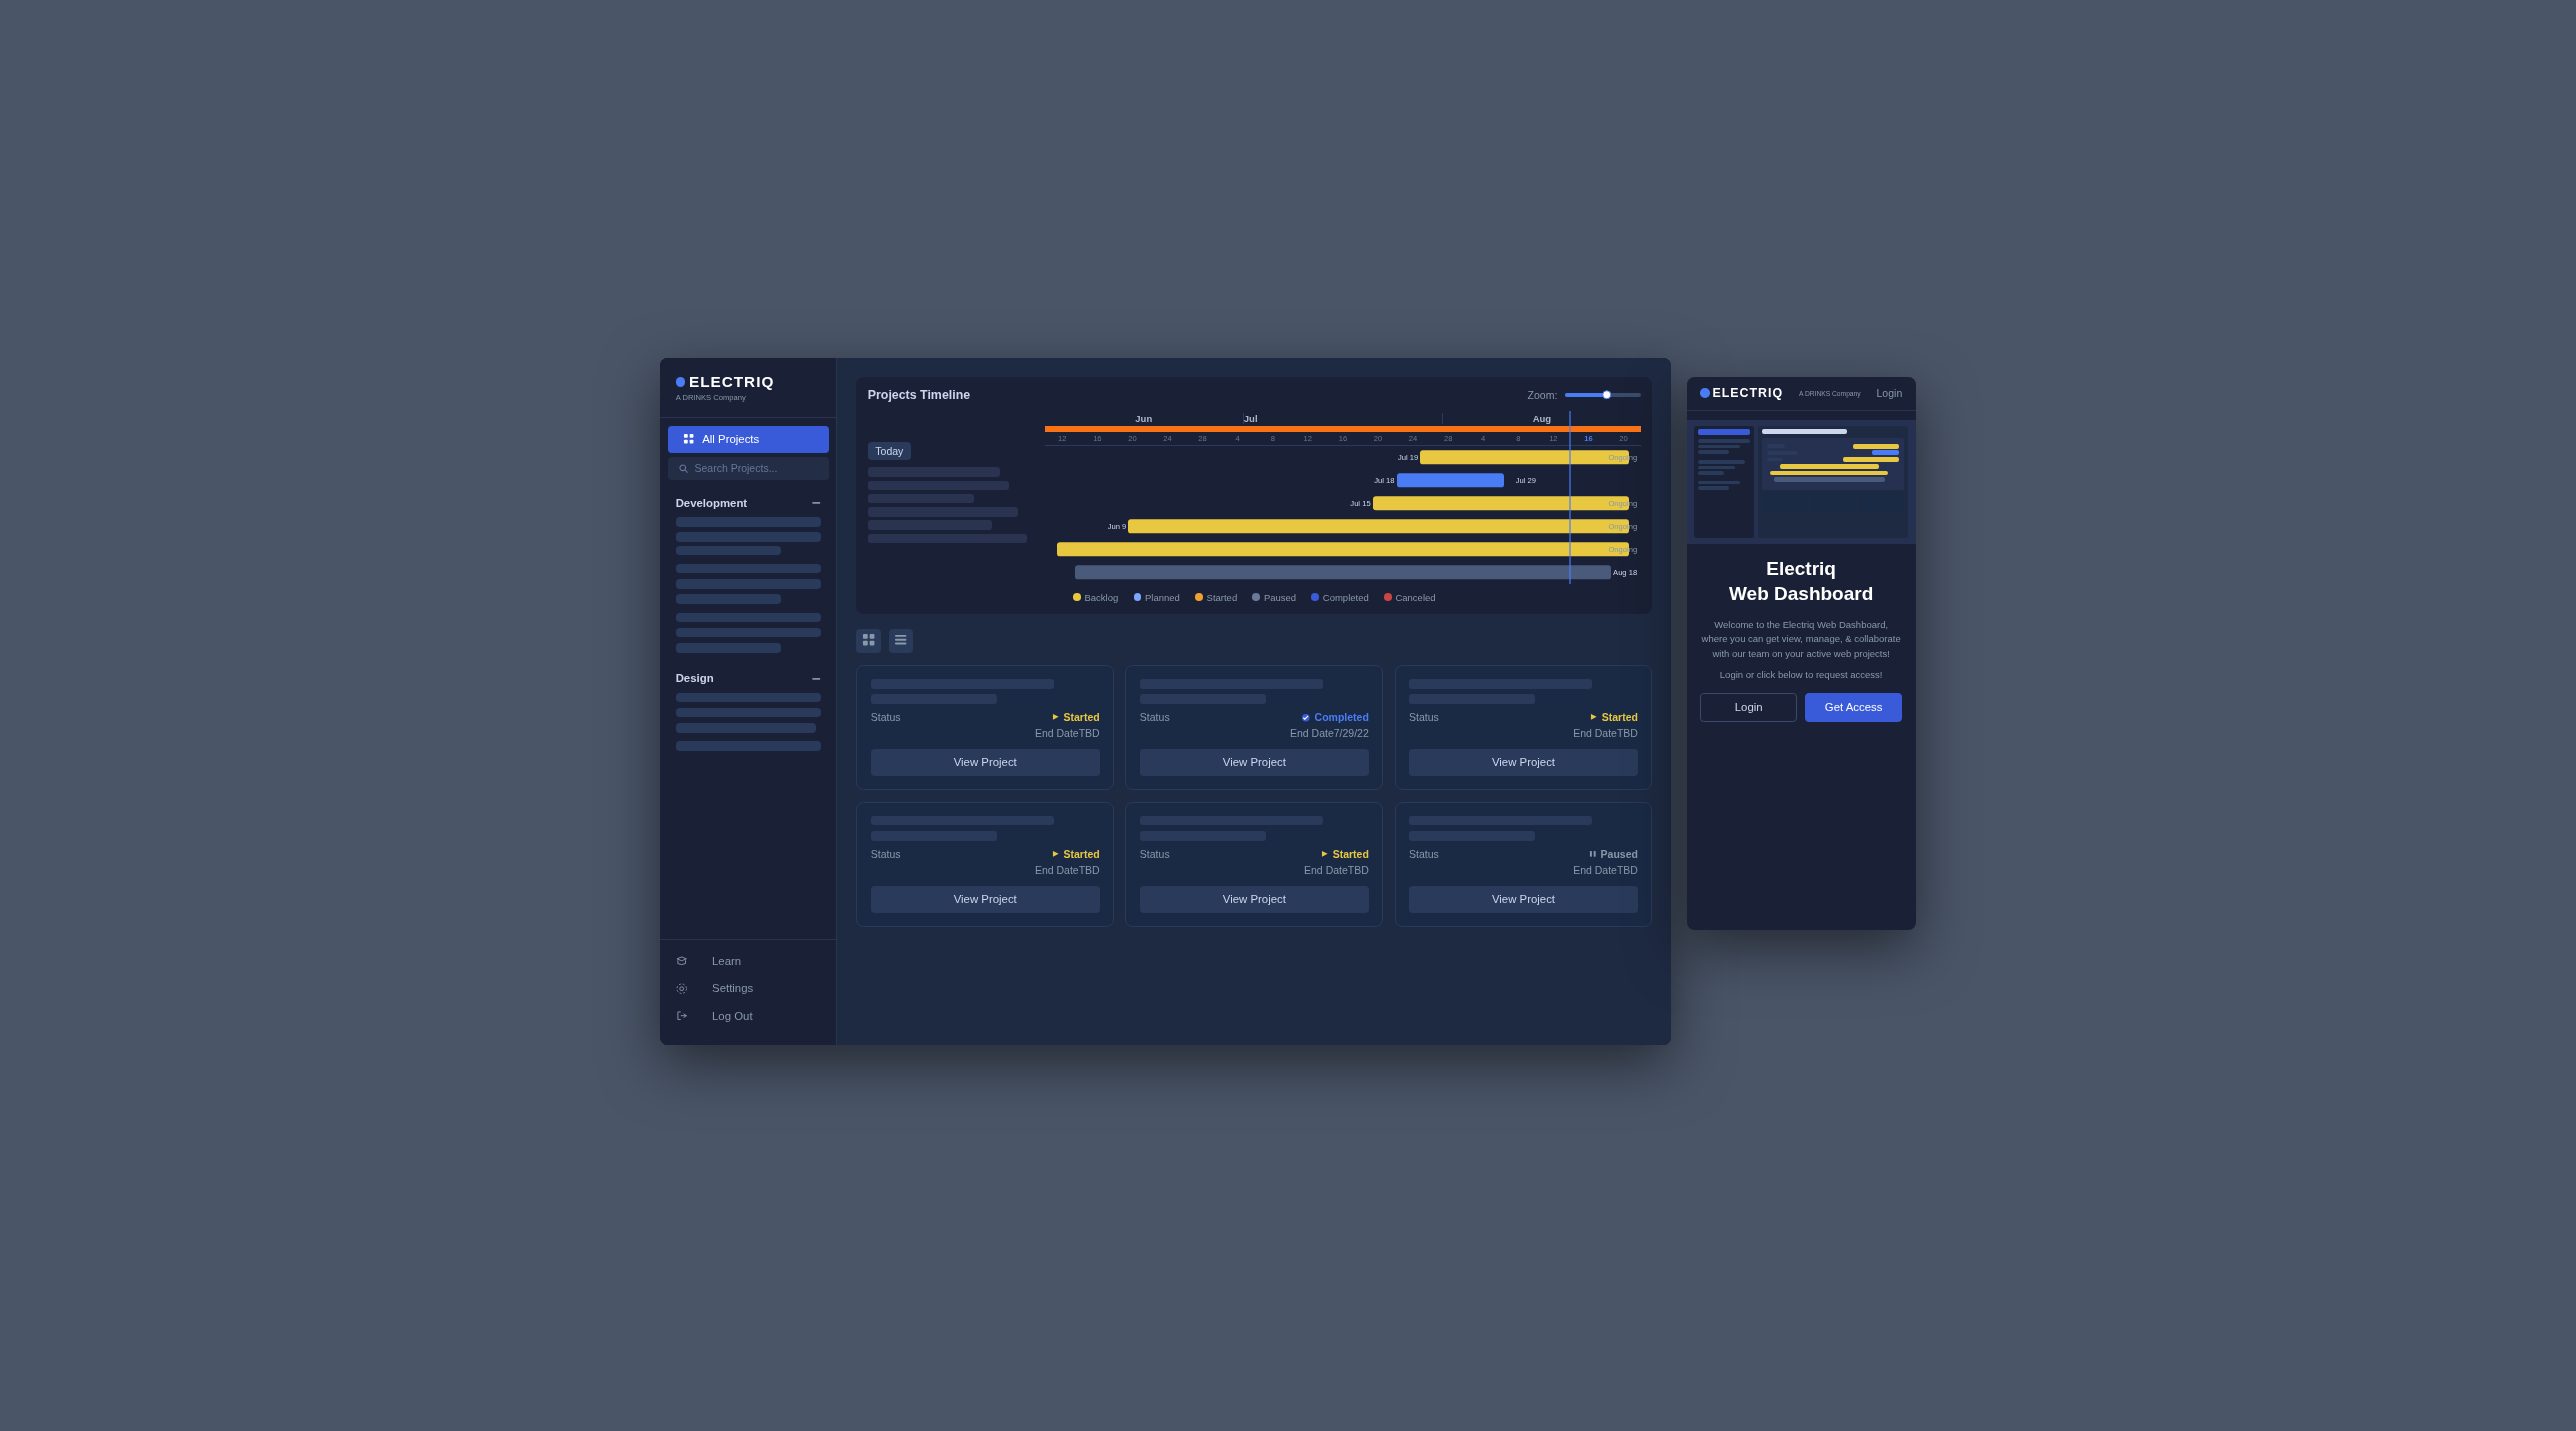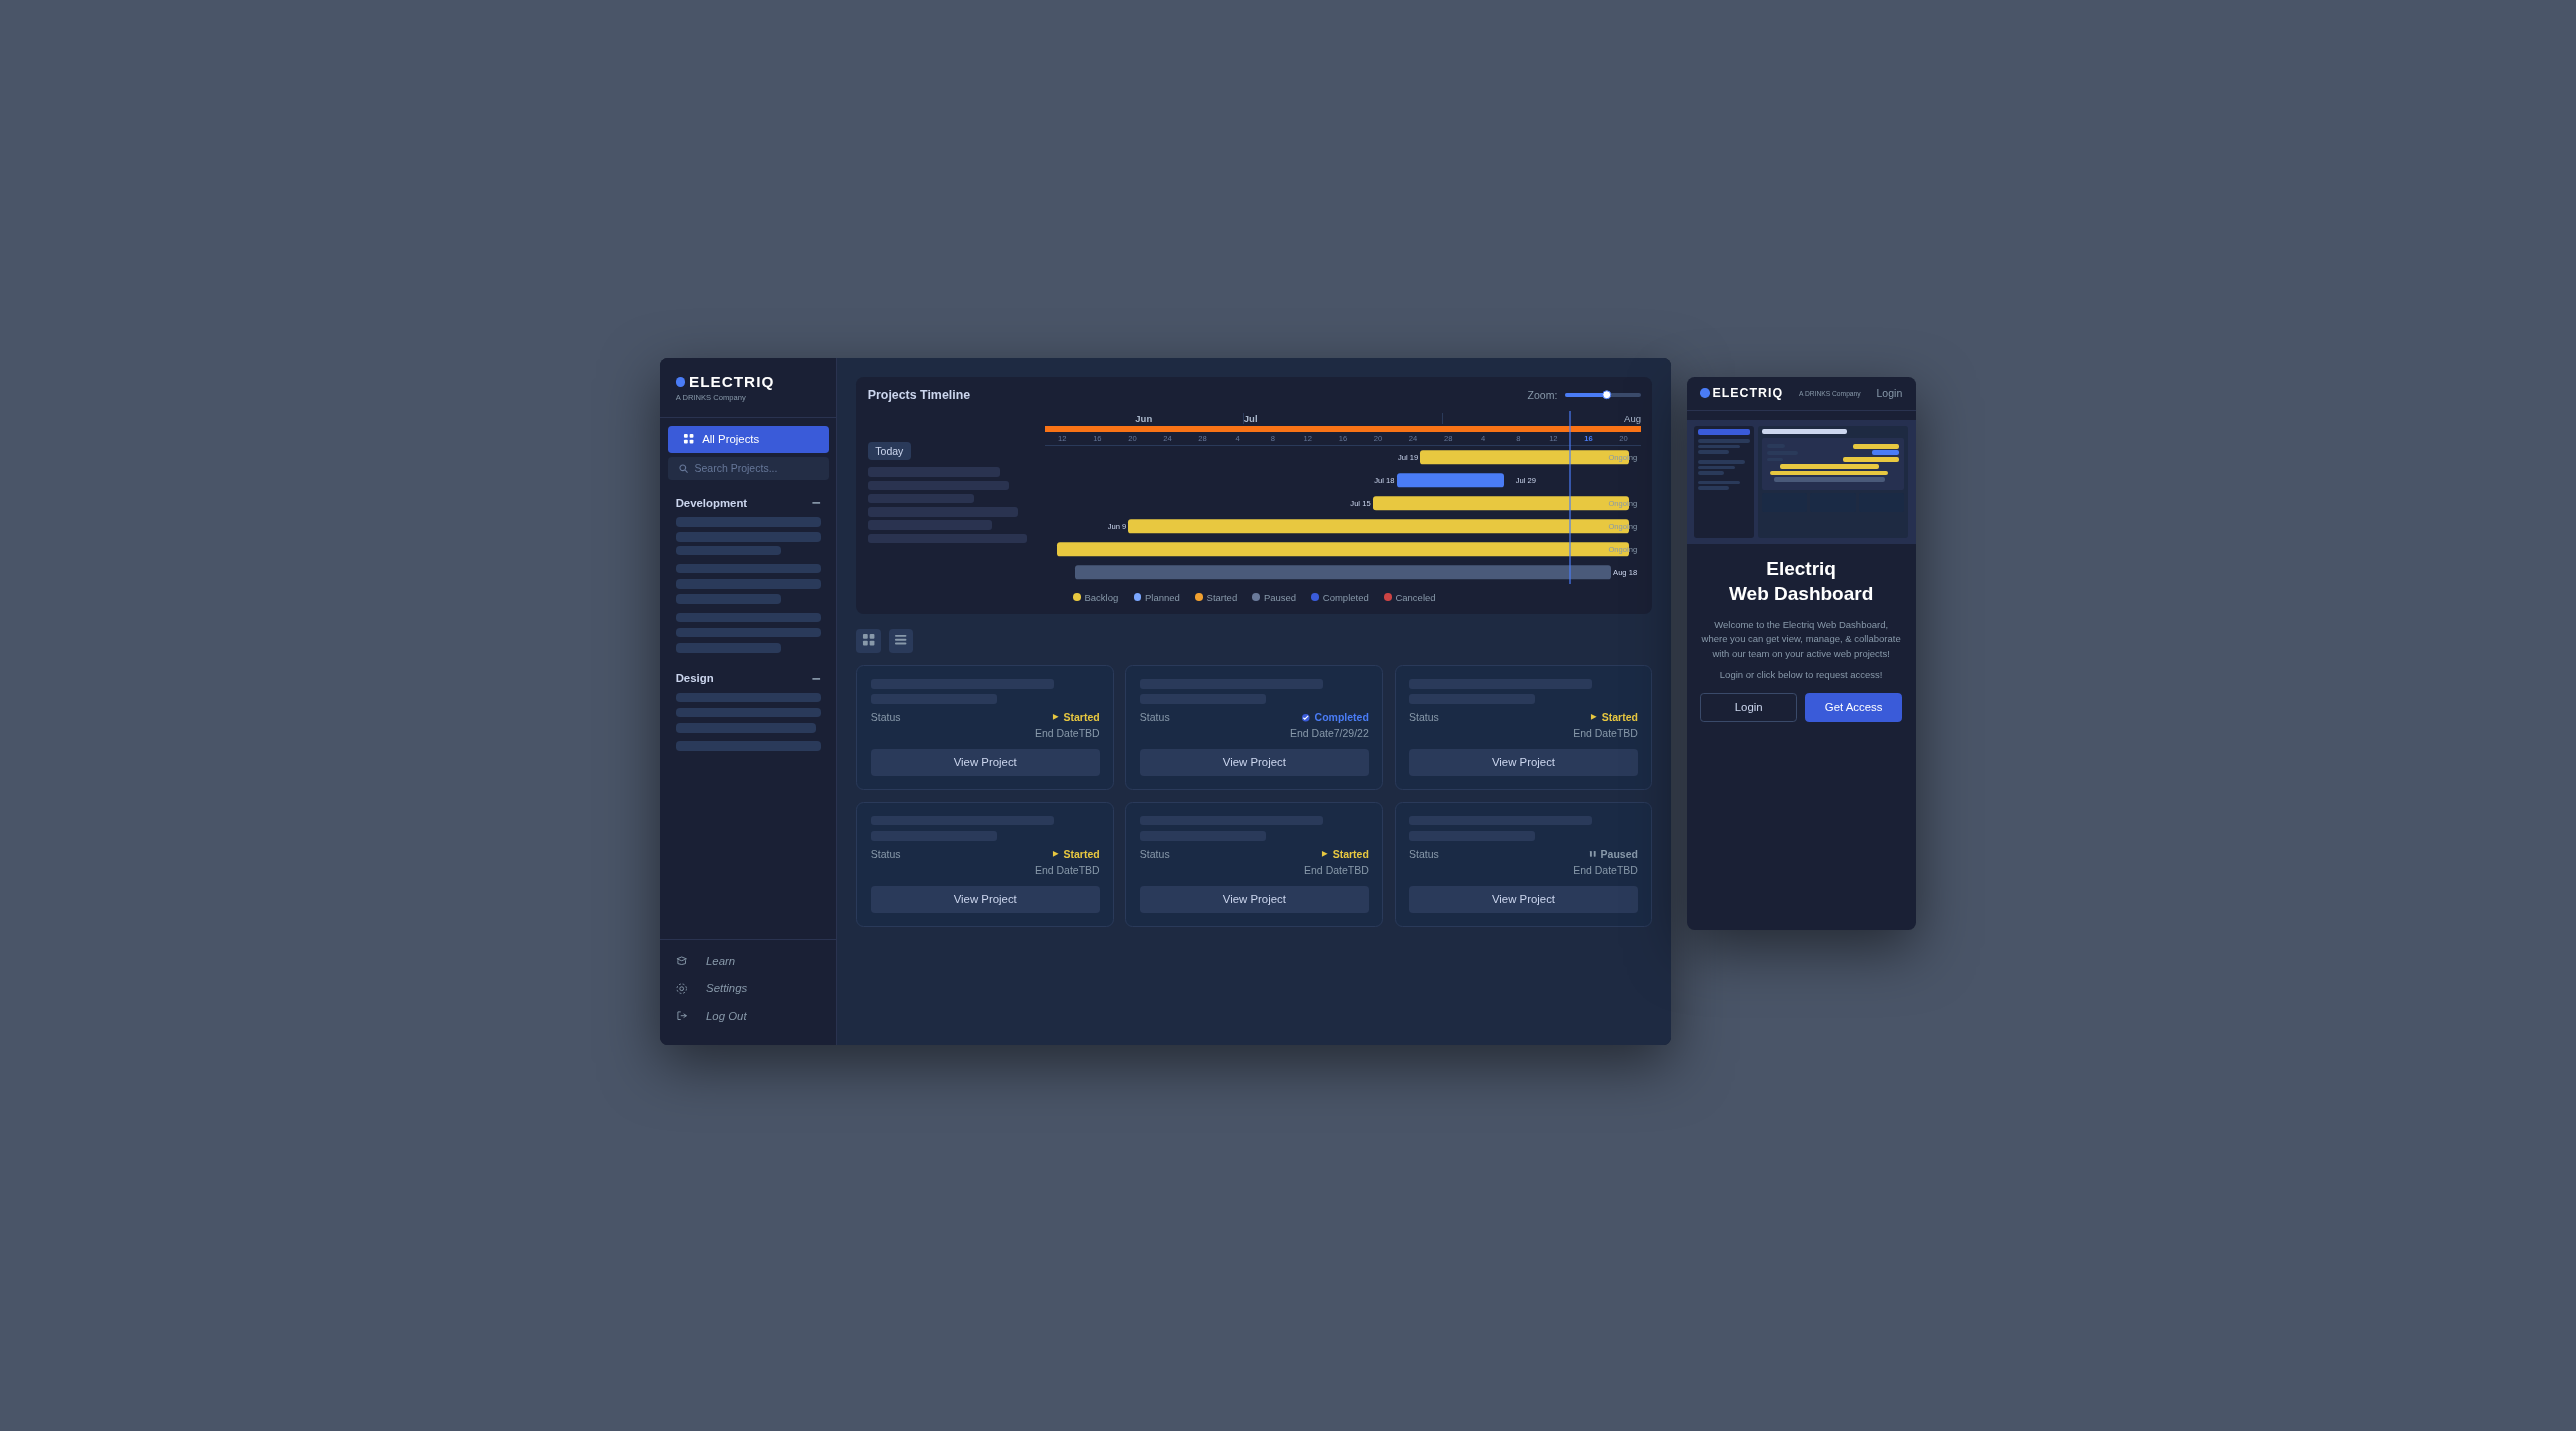--- a/index.html
+++ b/index.html
@@ -119,26 +119,25 @@
     .sidebar-placeholder.medium { width: 80%; }
     .sidebar-placeholder.full { width: calc(100% - 30.5px); }
     .sidebar-bottom {
       margin-top: auto;
       border-top: 1px solid #2a3350;
       padding-top: 7.6px;
     }
     .sidebar-bottom-item {
       display: flex;
       align-items: center;
-      gap: 19px;
+      gap: 25px;
       padding: 7.6px 15.3px;
       color: #8899aa;
       font-size: 11.4px;
       cursor: pointer;
-      font-style: italic;
     }
 
     
     .main-content {
       flex: 1;
       background: #1e2a42;
       overflow-y: auto;
       padding: 19px;
     }
     .page-title {
@@ -567,21 +566,21 @@
             <div class="trow-placeholder" style="width:85%; margin: 3.8px 0;"></div>
             <div class="trow-placeholder" style="width:70%; margin: 3.8px 0;"></div>
             <div class="trow-placeholder" style="width:90%; margin: 3.8px 0;"></div>
           </div>
 
           <div style="flex:1; overflow:hidden; position:relative;">
 
             <div style="display:flex; font-size:9.5px; color:#8899aa; border-bottom:6px solid #f97316; padding: 1.9px 0 1.9px 0;">
               <div style="flex:1; text-align:center; border-right:1px solid #2a3a5a; font-weight:600; color:#aab8cc; font-size:9.5px;">Jun</div>
               <div style="flex:1; border-right:1px solid #2a3a5a; font-weight:600; color:#aab8cc; font-size:9.5px;">Jul</div>
-              <div style="flex:1; text-align:right; font-weight:400; color:#aab8cc; font-size:9.5px;">Aug</div>
+              <div style="flex:1; text-align:center; font-weight:700; color:#aab8cc; font-size:9.5px;">Aug</div>
             </div>
 
             <div style="display:flex; font-size:7.6px; color:#667799; padding:1.9px 0; border-bottom:1px solid #2a3a5a;">
               <div style="flex:1; text-align:center;">12</div>
               <div style="flex:1; text-align:center;">16</div>
               <div style="flex:1; text-align:center;">20</div>
               <div style="flex:1; text-align:center;">24</div>
               <div style="flex:1; text-align:center;">28</div>
               <div style="flex:1; text-align:center;">4</div>
               <div style="flex:1; text-align:center;">8</div>

